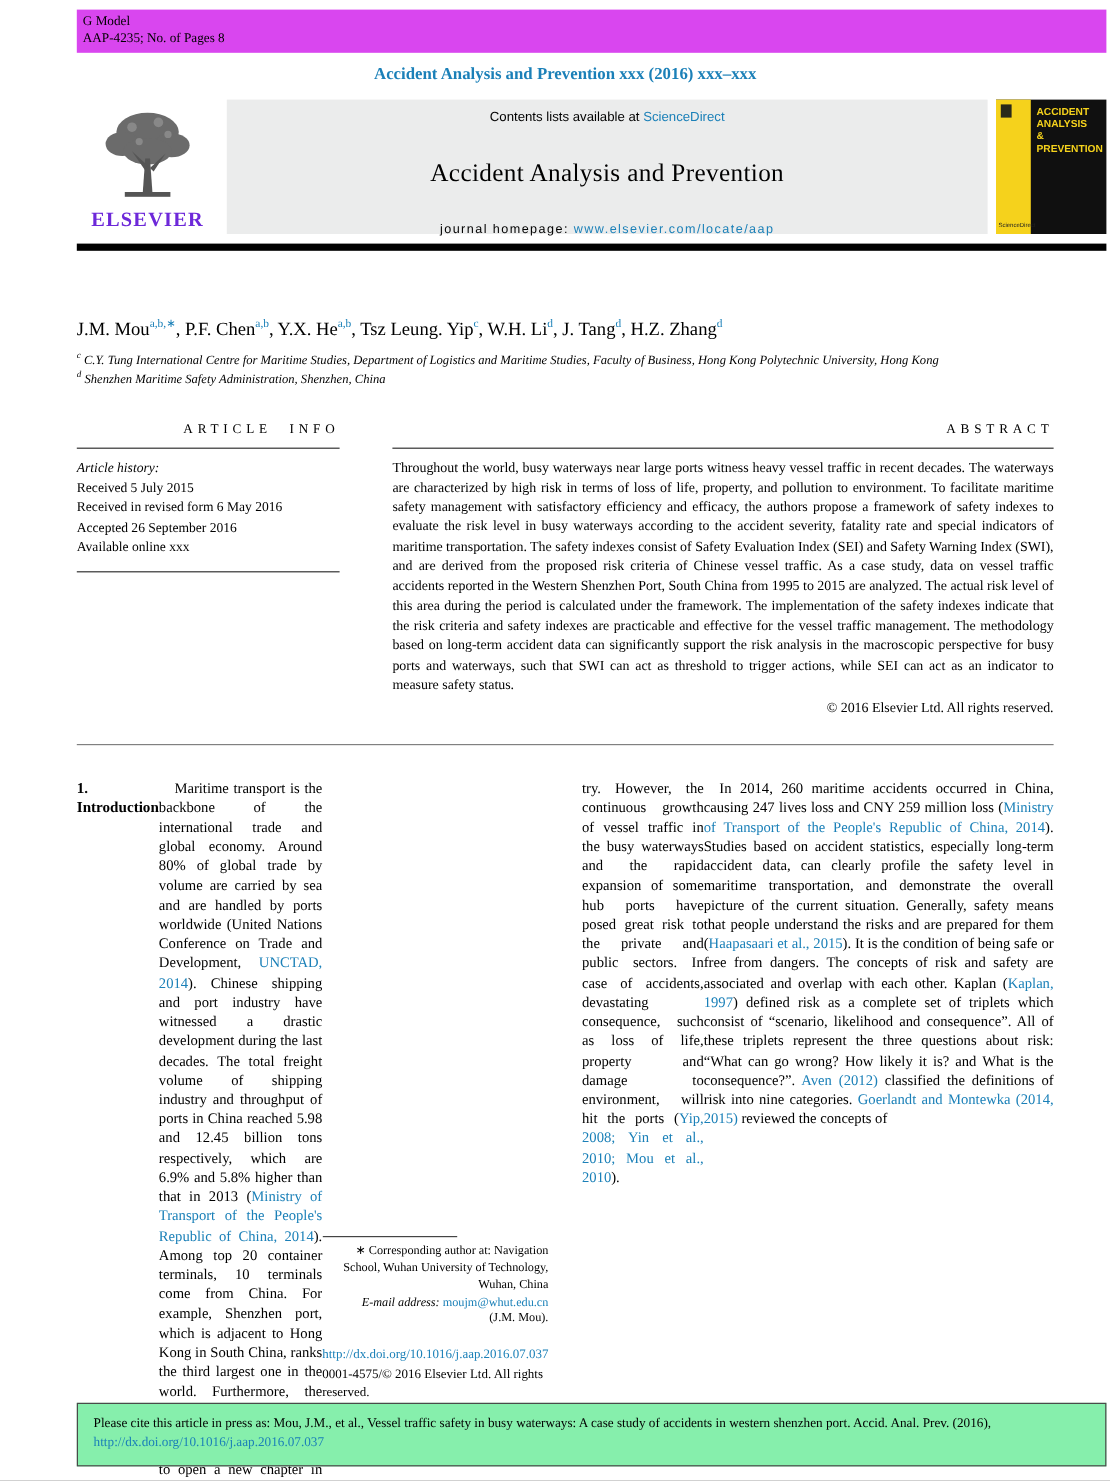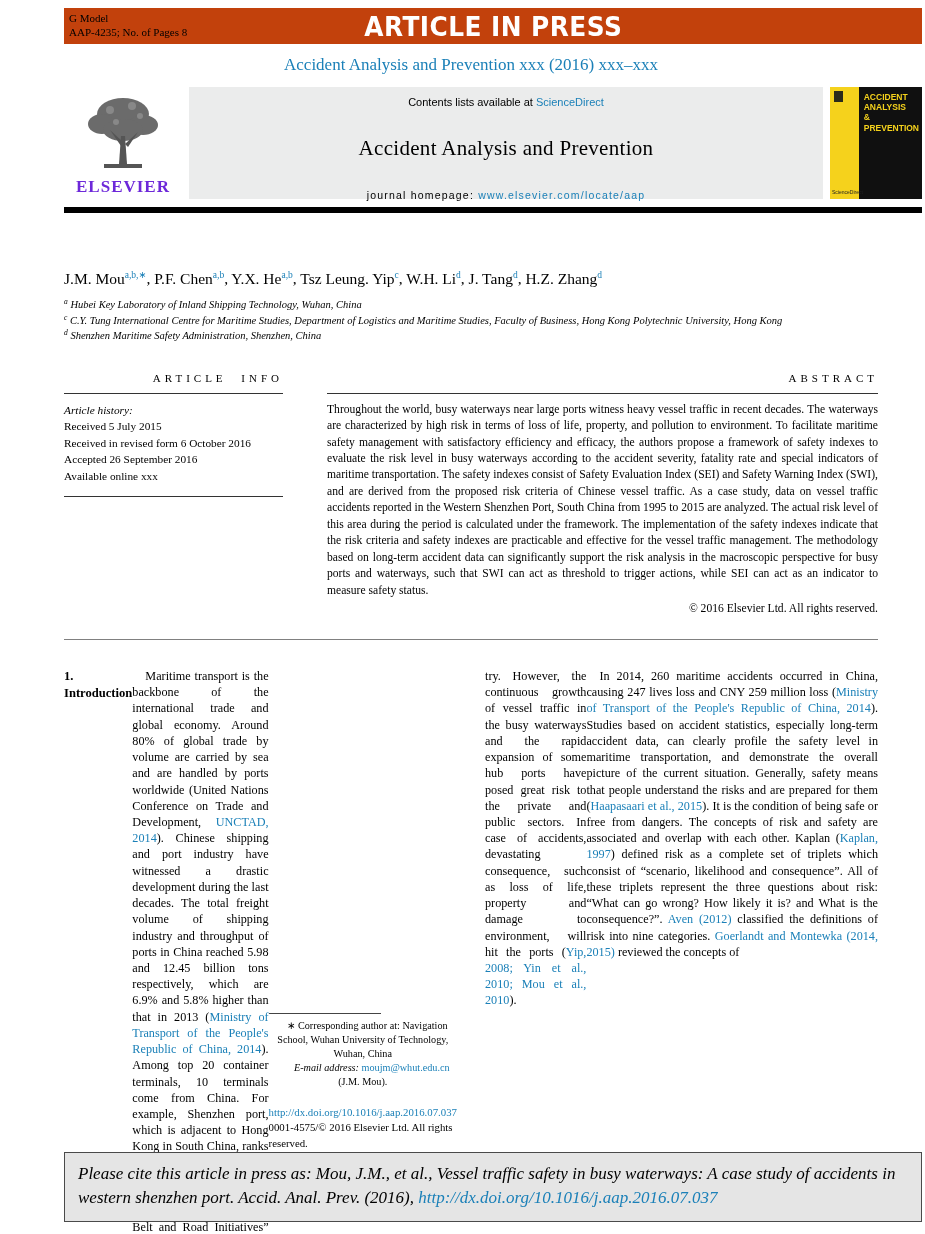--- a/index.html
+++ b/index.html
@@ -8,27 +8,27 @@
     width:925px; height:1234px; background:#ffffff; margin:0 auto;
     font-family:"Liberation Serif", serif; color:#000;
     position:relative; padding:8px 0 12px 64px;
     display:flex; flex-direction:column; overflow:hidden;
   }
   .wide { width:858px; }
   .text-w { width:814px; }
   a, .lnk { color:#1b80b8; text-decoration:none; cursor:pointer; }
 
   
-  .press-bar { height:36px; background:#c2410c; position:relative; display:flex; align-items:center; flex:0 0 auto; }
+  .press-bar { height:36px; background:#d946ef; position:relative; display:flex; align-items:center; flex:0 0 auto; }
   .gmodel-block { font-size:11px; line-height:1.25; padding-left:5px; color:#000; }
   .press-title { position:absolute; left:0; right:0; text-align:center;
     font-family:"DejaVu Sans", sans-serif; font-weight:bold; font-size:27px; color:#ffffff; letter-spacing:0.5px; }
   .press-title span { display:inline-block; transform:scaleX(0.92); }
 
-  .running-head { text-align:center; font-size:17px; color:#1b80b8; margin:11px 0 12px; flex:0 0 auto; }
+  .running-head { text-align:center; font-size:14px; color:#1b80b8; margin:11px 0 12px; flex:0 0 auto;font-weight:bold; }
 
   
   .masthead { display:flex; align-items:stretch; height:112px; flex:0 0 auto; }
   .elsevier { width:118px; display:flex; flex-direction:column; align-items:center; justify-content:flex-end; padding-bottom:2px; }
   .elsevier svg { display:block; }
   .elsevier-label { font-family:"Liberation Serif", serif; font-size:17px; font-weight:bold; color:#6d28d9; letter-spacing:1px; margin-top:1px; }
   .journal-box { flex:1; background:#ebecec; margin:0 7px; text-align:center; padding:9px 8px 9px;
     display:flex; flex-direction:column; justify-content:space-between;gap:28px; }
   .contents-line { font-family:"Liberation Sans", sans-serif; font-size:11px; }
   .journal-title { font-size:21px; letter-spacing:0.3px; }
@@ -67,40 +67,39 @@
   
   .columns { display:flex; gap:28px; margin-top:28px; flex:1 1 auto; min-height:0; }
   .col { width:393px; font-size:12.2px; line-height:1.33; text-align:justify; display:flex; flex-direction:row; }
   .sect-h { font-size:12.6px; font-weight:bold; margin-bottom:13px; text-align:left; }
   .para-indent { text-indent:13px; }
   .p-gap { margin-top:0px; }
 
   
   .fn-group { margin-top:auto; padding-top:8px; }
   .fn-rule { width:112px; border:0; border-top:1px solid #444; margin-bottom:5px; }
-  .footnote { font-size:10.2px; line-height:1.35; text-align:center; }
+  .footnote { font-size:10.2px; line-height:1.35; text-align:right; }
   .fn-line1 { text-indent:9px; }
   .fn-email { text-indent:18px; margin-top:1px; }
   .imprint { margin-top:16px; font-size:10.8px; line-height:1.45; text-align:left; }
 
   
-  .cite-bar { margin-top:auto; background:#e5e5e5; border:1px solid #4a4a4a; padding:9px 13px 10px;
-    font-size:17px; line-height:1.45; flex:0 0 auto;font-style:italic; }
+  .cite-bar { margin-top:auto; background:#86efac; border:1px solid #4a4a4a; padding:9px 13px 10px;
+    font-size:11px; line-height:1.45; flex:0 0 auto; }
 </style>
 </head>
 <body>
 
 <div class="page">
 
   <div class="press-bar wide">
     <div class="gmodel-block">
       <div>G Model</div>
       <div>AAP-4235;   No. of Pages 8</div>
     </div>
-    <div class="press-title"><span>ARTICLE IN PRESS</span></div>
   </div>
 
   <div class="running-head text-w">Accident Analysis and Prevention xxx (2016) xxx–xxx</div>
 
   <div class="masthead wide">
     <div class="elsevier">
       <span>
         <svg width="86" height="84" viewBox="0 0 86 84">
           <g fill="#6b6b6b">
             <ellipse cx="43" cy="22" rx="26" ry="16"></ellipse>
@@ -153,34 +152,33 @@
 
   <div class="thick-rule wide"></div>
 
   <div class="title-block text-w">
 
     <div class="authors">
       <span><span>J.M. Mou</span><sup class="auth-sup">a,b,∗</sup><span>, </span></span><span><span>P.F. Chen</span><sup class="auth-sup">a,b</sup><span>, </span></span><span><span>Y.X. He</span><sup class="auth-sup">a,b</sup><span>, </span></span><span><span>Tsz Leung. Yip</span><sup class="auth-sup">c</sup><span>, </span></span><span><span>W.H. Li</span><sup class="auth-sup">d</sup><span>, </span></span><span><span>J. Tang</span><sup class="auth-sup">d</sup><span>, </span></span><span><span>H.Z. Zhang</span><sup class="auth-sup">d</sup></span>
     </div>
 
     <div class="affiliations">
-      <div><sup class="affil-sup">a</sup> <span>Hubei Key Laboratory of Inland Shipping Technology, Wuhan, China</span></div>
       <div><sup class="affil-sup">c</sup> <span>C.Y. Tung International Centre for Maritime Studies, Department of Logistics and Maritime Studies, Faculty of Business, Hong Kong Polytechnic University, Hong Kong</span></div>
       <div><sup class="affil-sup">d</sup> <span>Shenzhen Maritime Safety Administration, Shenzhen, China</span></div>
     </div>
   </div>
 
   <div class="info-abstract text-w">
     <div class="info-col">
       <div class="sec-head">ARTICLE INFO</div>
       <hr class="head-rule">
       <div class="blk">
         <div class="ital">Article history:</div>
         <div>Received 5 July 2015</div>
-        <div>Received in revised form 6 October 2016</div>
+        <div>Received in revised form 6 May 2016</div>
         <div>Accepted 26 September 2016</div>
         <div>Available online xxx</div>
       </div>
       <hr class="mid-rule">
     </div>
 
     <div class="abs-col">
       <div class="sec-head">ABSTRACT</div>
       <hr class="head-rule">
       <div class="abs-text">Throughout the world, busy waterways near large ports witness heavy vessel traffic in recent decades. The waterways are characterized by high risk in terms of loss of life, property, and pollution to environment. To facilitate maritime safety management with satisfactory efficiency and efficacy, the authors propose a framework of safety indexes to evaluate the risk level in busy waterways according to the accident severity, fatality rate and special indicators of maritime transportation. The safety indexes consist of Safety Evaluation Index (SEI) and Safety Warning Index (SWI), and are derived from the proposed risk criteria of Chinese vessel traffic. As a case study, data on vessel traffic accidents reported in the Western Shenzhen Port, South China from 1995 to 2015 are analyzed. The actual risk level of this area during the period is calculated under the framework. The implementation of the safety indexes indicate that the risk criteria and safety indexes are practicable and effective for the vessel traffic management. The methodology based on long-term accident data can significantly support the risk analysis in the macroscopic perspective for busy ports and waterways, such that SWI can act as threshold to trigger actions, while SEI can act as an indicator to measure safety status.</div>

